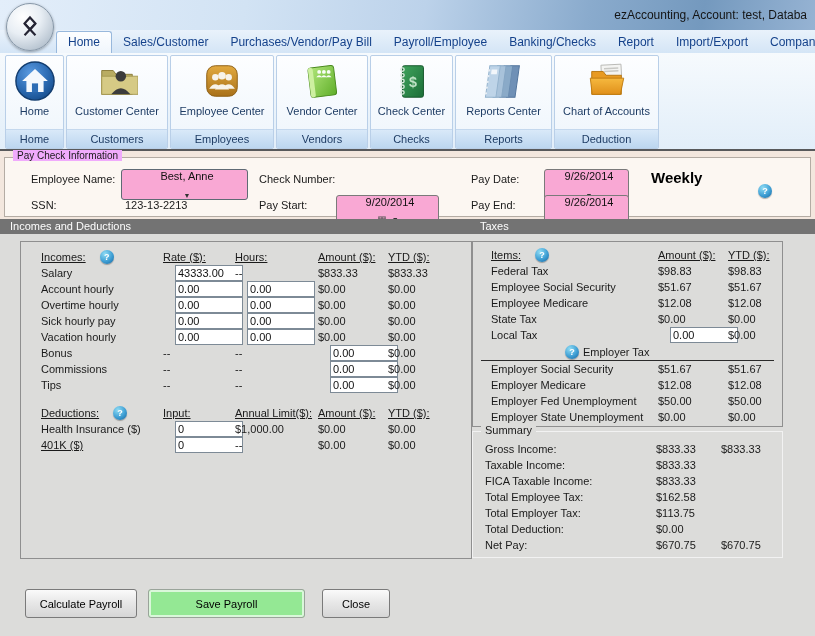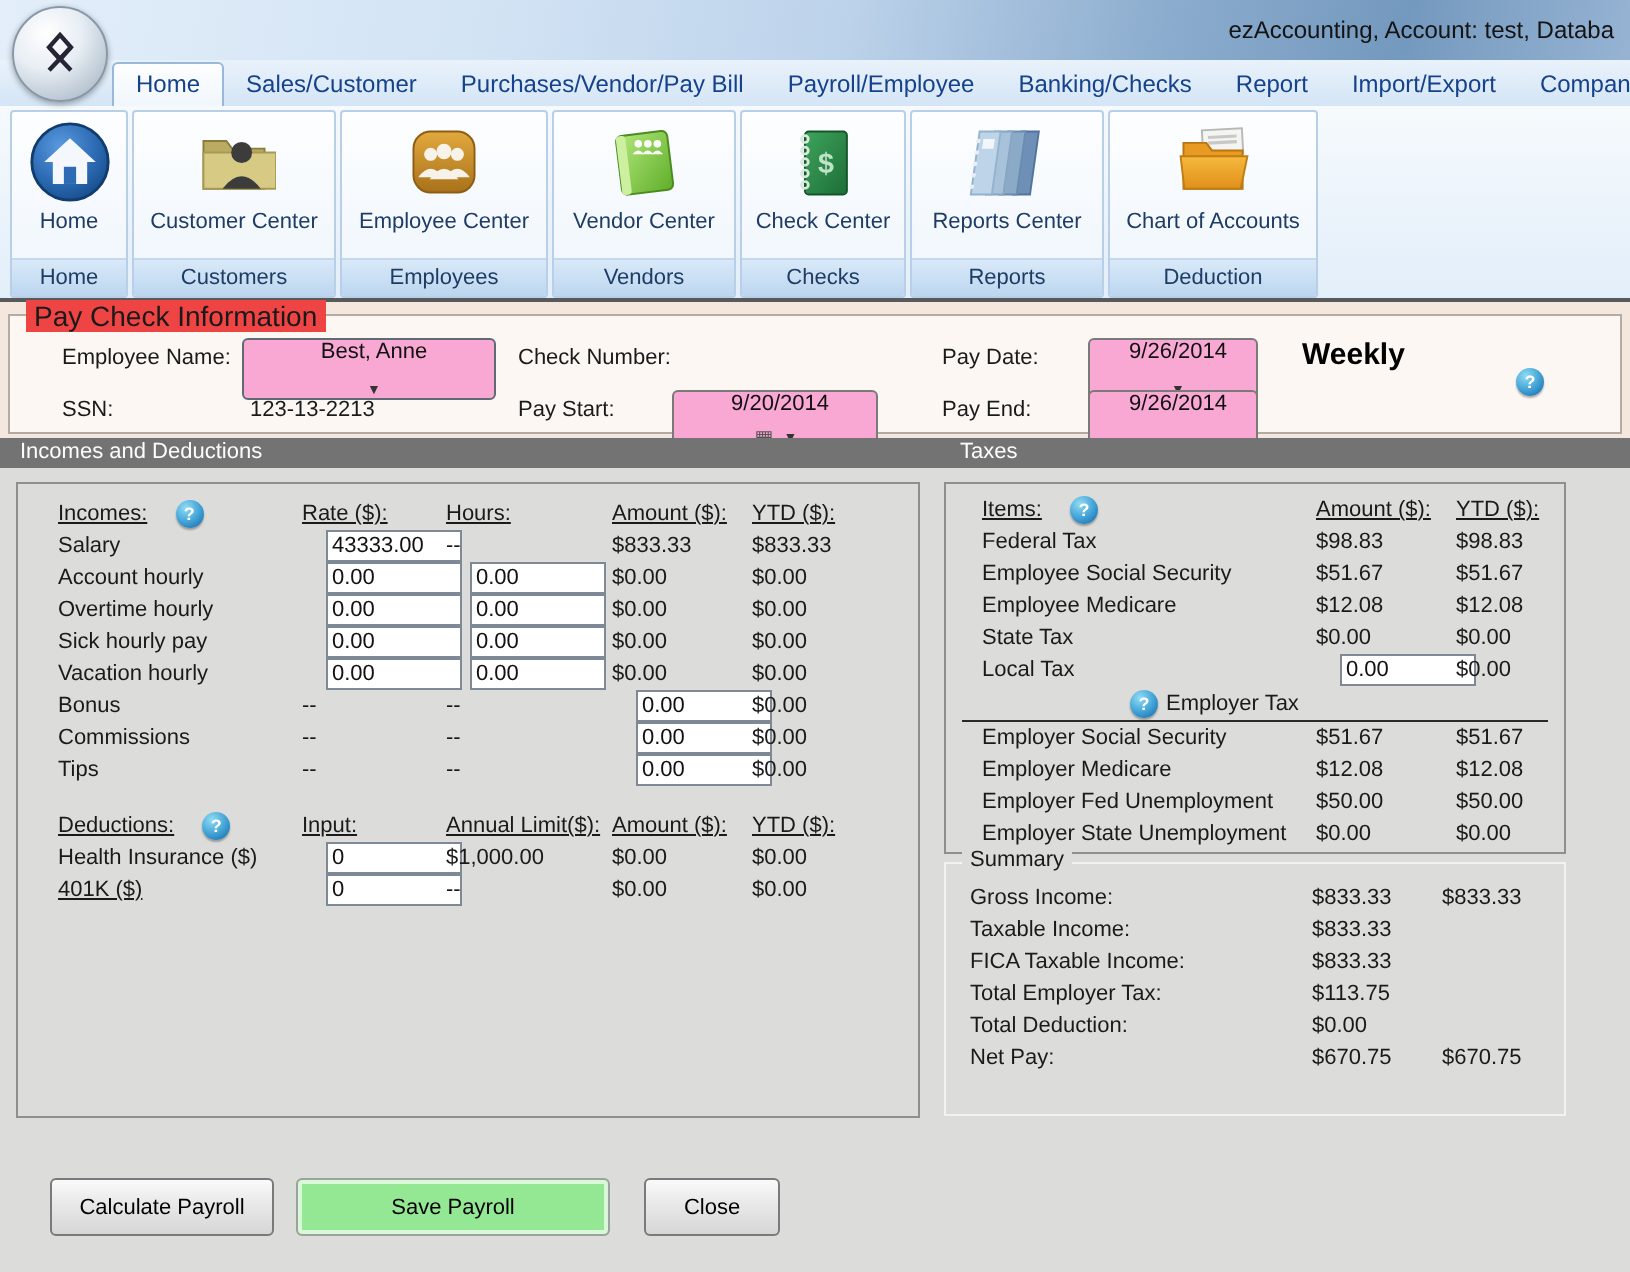--- a/index.html
+++ b/index.html
@@ -33,21 +33,21 @@
   .ricon{width:44px;height:44px;display:flex;align-items:center;justify-content:center;}
   .rlabel{font-size:11px;color:#1e3c64;white-space:nowrap;margin-top:2px;}
   .rcaption{height:18px;line-height:18px;text-align:center;font-size:11px;color:#1e3c64;
     background:linear-gradient(#d9e9f9,#bcd6ef);border-top:1px solid #c4d8ee;white-space:nowrap;}
 
   .divider-dark{position:absolute;left:0;top:149px;width:815px;height:2px;background:#58595b;}
 
   
   .paystrip{position:absolute;left:0;top:151px;width:815px;height:68px;background:#f3e7de;}
   .paybox{position:absolute;left:4px;right:4px;top:6px;bottom:2px;border:1px solid #b4aca4;background:#fcf7f2;}
-  .paybox-title{position:absolute;left:8px;top:-8px;background:#ef4444;padding:0 4px;font-size:14px;color:#1a1a1a;}
+  .paybox-title{position:absolute;left:8px;top:-8px;background:#f0abfc;padding:0 4px;font-size:10px;color:#1a1a1a;}
   .plabel{position:absolute;font-size:11px;color:#1a1a1a;white-space:nowrap;}
   .pvalue{position:absolute;font-size:11px;color:#1a1a1a;white-space:nowrap;}
   .dd{position:absolute;display:flex;align-items:center;justify-content:space-between;background:#f9a8d4;
     border:1px solid #5f6a74;border-radius:3px;height:31px;font-size:11px;color:#111;
     padding-left:5px;box-sizing:border-box;cursor:pointer;flex-direction:column;}
   .dd .arr{width:15px;text-align:center;font-size:7px;color:#333;}
   .dd .cal{font-size:10px;color:#555;margin-right:1px;}
   .weekly{position:absolute;font-size:15px;font-weight:bold;color:#000;}
 
   .help{display:inline-flex;align-items:center;justify-content:center;width:14px;height:14px;border-radius:50%;
@@ -55,21 +55,21 @@
     color:#fff;font-size:9px;font-weight:bold;flex:0 0 14px;cursor:pointer;box-shadow:0 1px 1px rgba(0,0,0,.3);}
   .help.abs{position:absolute;}
 
   
   .sectionbar{position:absolute;left:0;top:219px;width:815px;height:15px;background:#737373;}
   .sectionbar span{position:absolute;top:0;line-height:15px;font-size:11px;color:#fdfdfd;}
 
   
   .main{position:absolute;left:0;top:234px;width:815px;height:402px;background:#dcdcda;}
   .groupbox{position:absolute;border:1px solid #8f8f8f;box-sizing:border-box;}
-  .box-incomes{left:8px;top:7px;width:452px;height:318px;padding-top:7px;}
+  .box-incomes{left:20px;top:7px;width:452px;height:318px;padding-top:7px;}
   .box-taxes{left:472px;top:7px;width:311px;height:186px;padding-top:5px;}
   .box-summary{left:472px;top:197px;width:311px;height:127px;border:1px solid #f2f2f2;padding-top:9px;}
   .sum-title{position:absolute;left:8px;top:-8px;background:#dcdcda;padding:0 4px;font-size:11px;color:#1a1a1a;}
 
   .inc-row{display:grid;grid-template-columns:122px 72px 83px 70px auto;align-items:center;height:16px;
     padding-left:20px;font-size:11px;color:#1a1a1a;}
   .ded-head{margin-top:12px;}
   .tax-row{display:grid;grid-template-columns:167px 70px auto;align-items:center;height:16px;
     padding-left:18px;font-size:11px;color:#1a1a1a;}
   .sum-row{display:grid;grid-template-columns:171px 65px auto;align-items:center;height:16px;
@@ -503,20 +503,25 @@
         <span>Taxable Income:</span>
         <span>$833.33</span>
         <span></span>
       </div>
       <div class="sum-row">
         <span>FICA Taxable Income:</span>
         <span>$833.33</span>
         <span></span>
       </div>
       <div class="sum-row">
+        <span>Total Employee Tax:</span>
+        <span>$162.58</span>
+        <span></span>
+      </div>
+      <div class="sum-row">
         <span>Total Employer Tax:</span>
         <span>$113.75</span>
         <span></span>
       </div>
       <div class="sum-row">
         <span>Total Deduction:</span>
         <span>$0.00</span>
         <span></span>
       </div>
       <div class="sum-row">

